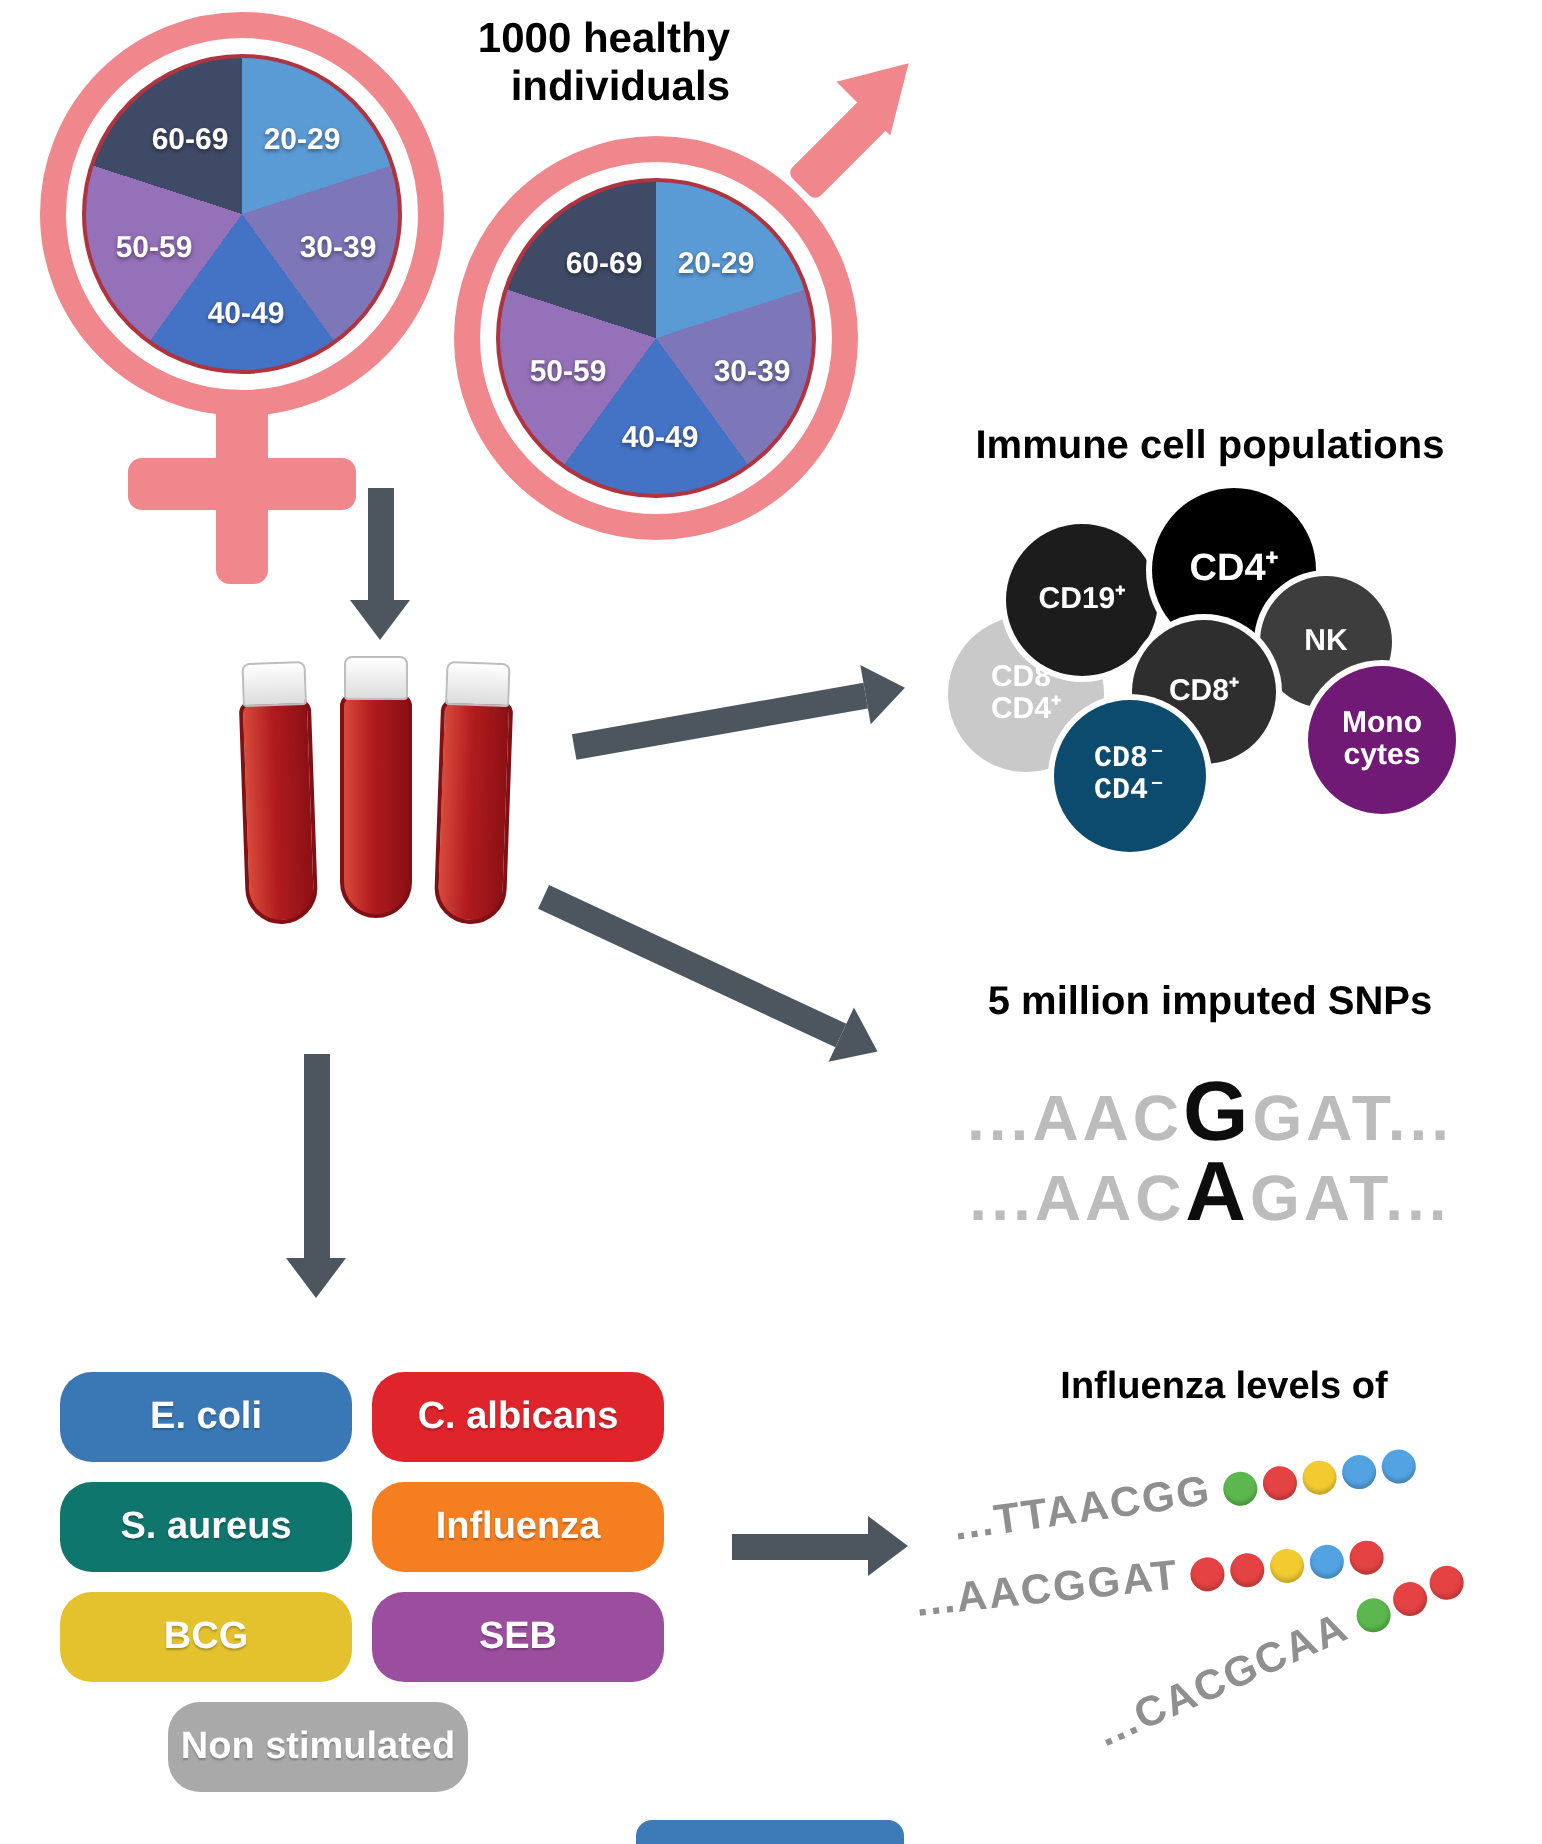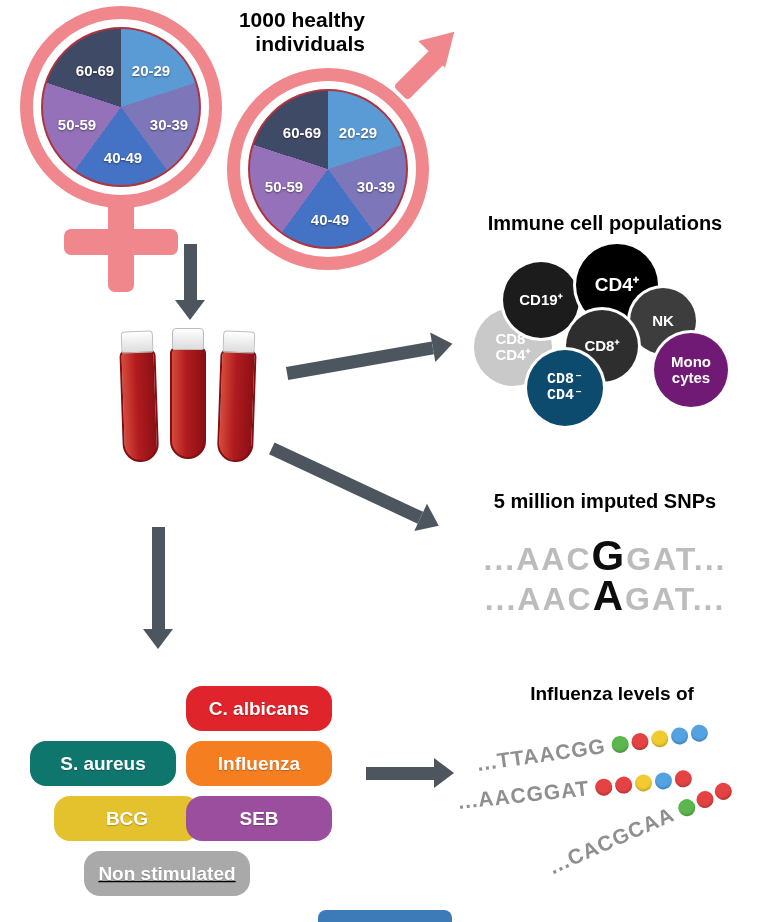--- a/index.html
+++ b/index.html
@@ -83,21 +83,21 @@
   .snp-dim{font-size:32px;color:#bcbcbc;}
   .snp-var{font-size:42px;color:#0d0d0d;}
 
   
   .stim{position:absolute;width:146px;height:45px;border-radius:16px;display:flex;
         align-items:center;justify-content:center;}
   .stim span{color:#fff;font-weight:bold;font-size:19px;text-shadow:0 1px 1px rgba(0,0,0,.25);}
   .st-0{left:30px;top:686px;} .st-1{left:186px;top:686px;}
   .st-2{left:30px;top:741px;} .st-3{left:186px;top:741px;}
   .st-4{left:30px;top:796px;} .st-5{left:186px;top:796px;}
-  .st-6{left:84px;top:851px;width:166px;text-decoration:underline;}
+  .st-6{left:84px;top:851px;width:150px;}
 
   
   .expr-row{position:absolute;display:flex;align-items:center;gap:3px;transform-origin:left center;}
   .expr-seq{font-weight:bold;font-size:21px;color:#8f8f8f;letter-spacing:1px;margin-right:3px;}
   .dot{width:17px;height:17px;border-radius:50%;box-shadow:inset 0 -2px 2px rgba(0,0,0,.18);}
   .expr-1{left:477px;top:752px;transform:rotate(-8deg);}
   .expr-2{left:458px;top:790px;transform:rotate(-6deg);}
   .expr-3{left:550px;top:856px;transform:rotate(-24deg);}
 
   .blue-bar{position:absolute;left:318px;top:910px;width:134px;height:12px;
@@ -196,30 +196,33 @@
   </div>
 
   <div class="section-title t-snps">5 million imputed SNPs</div>
   <div class="snp-seq seq-1">
     <span class="snp-dim">...AAC</span><span class="snp-var">G</span><span class="snp-dim">GAT...</span>
   </div>
   <div class="snp-seq seq-2">
     <span class="snp-dim">...AAC</span><span class="snp-var">A</span><span class="snp-dim">GAT...</span>
   </div>
 
+  <div class="stim st-0" style="background: rgb(58, 120, 181);">
+    <span>E. coli</span>
+  </div>
   <div class="stim st-1" style="background: rgb(224, 36, 43);">
     <span>C. albicans</span>
   </div>
   <div class="stim st-2" style="background: #0f766e;">
     <span>S. aureus</span>
   </div>
   <div class="stim st-3" style="background: rgb(245, 126, 32);">
     <span>Influenza</span>
   </div>
-  <div class="stim st-4" style="background: rgb(227, 194, 45); margin-left: 24px;">
+  <div class="stim st-4" style="background: rgb(227, 194, 45);">
     <span>BCG</span>
   </div>
   <div class="stim st-5" style="background: rgb(156, 78, 158);">
     <span>SEB</span>
   </div>
   <div class="stim st-6" style="background: rgb(169, 169, 169);">
     <span>Non stimulated</span>
   </div>
 
   <div class="section-title t-expr">

